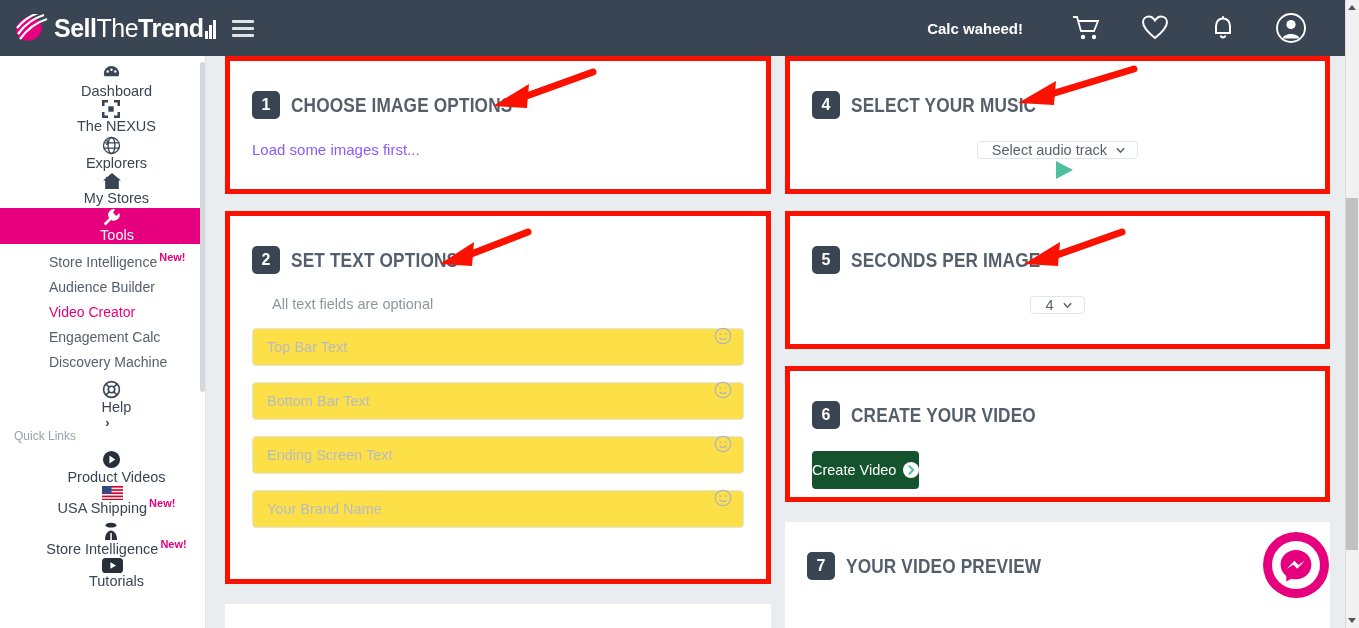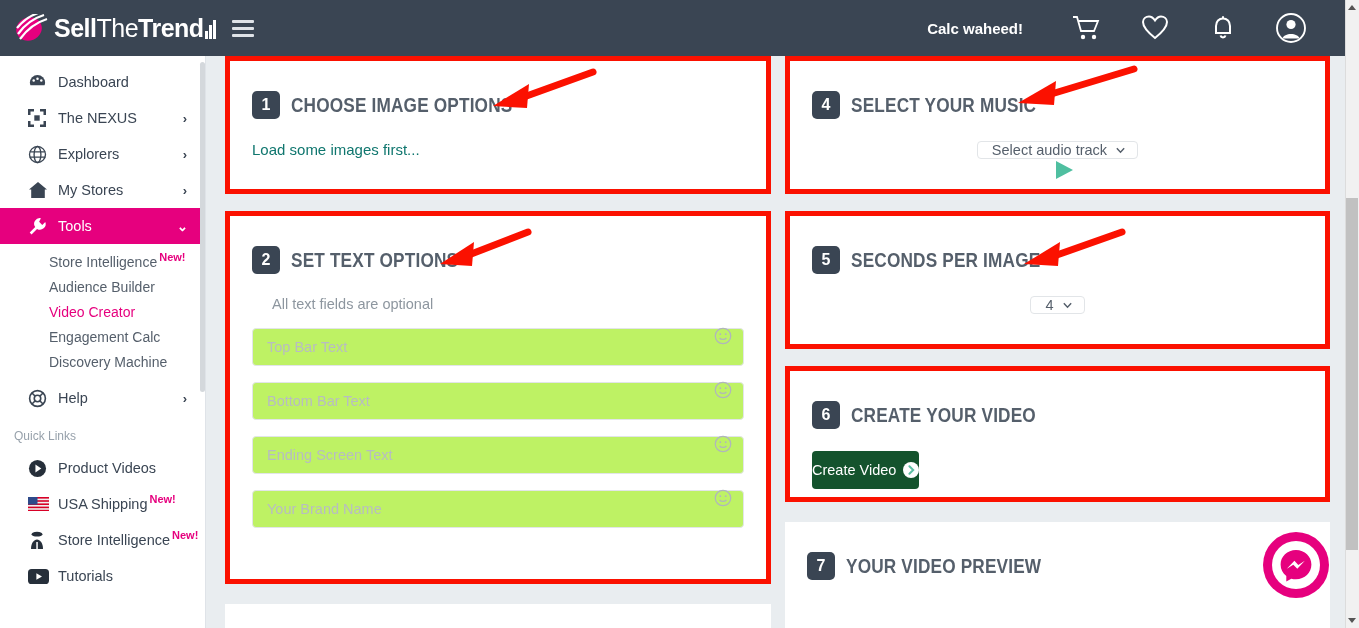--- a/index.html
+++ b/index.html
@@ -32,21 +32,21 @@
   .hicon { width: 68px; display: flex; align-items: center; justify-content: center; cursor: pointer; }
 
   
   .sidebar {
     position: absolute; top: 56px; left: 0; width: 206px; height: 572px;
     background: #ffffff; overflow: hidden; z-index: 20;
     border-right: 1px solid #dfe3e8;
   }
   .nav-item {
     display: flex; align-items: center; height: 36px; padding-left: 28px;
-    color: #3a4553; font-size: 14.5px; cursor: pointer; position: relative;
+    color: #3a4553; font-size: 14.5px; cursor: pointer; position: relative; flex-direction: column;
   }
   .nav-item .ico { width: 30px; display: flex; align-items: center; justify-content: flex-start; flex: 0 0 auto; }
   .nav-item .lbl { flex: 1; }
   .nav-item .chev { color: #3a4553; font-size: 13px; padding-right: 18px; font-weight: bold; }
   .nav-item.active { background: #e6007e; color: #fff; width: 206px; }
   .nav-item.active .chev { color: #fff; }
 
   .sub-item {
     display: block; padding-left: 49px; height: 25px; line-height: 25px;
     font-size: 14px; color: #555f6b; cursor: pointer; position: relative;
@@ -77,27 +77,27 @@
     width: 28px; height: 28px; background: #3a4553; color: #fff;
     border-radius: 5px; font-size: 16px; font-weight: bold;
     display: flex; align-items: center; justify-content: center; flex: 0 0 auto;
   }
   .ptitle {
     margin-left: 11px; font-size: 21px; color: #555f6b;
     font-weight: bold; letter-spacing: 0.2px;
     transform: scaleX(0.82); transform-origin: left center; white-space: nowrap;
   }
 
-  .note { padding: 22px 0 0 22px; font-size: 15px; color: #0f766e; }
+  .note { padding: 22px 0 0 22px; font-size: 15px; color: #8b5cf6; }
   .note2 { padding: 22px 8px 0 22px; font-size: 14.5px; color: #8d969f; margin-left: 20px; }
 
   .field-wrap { padding: 16px 22px 0 22px; position: relative; }
   .txtfield {
     width: 100%; height: 38px; border: 1px solid #e2e5e8; border-radius: 4px;
-    background: #bef264; padding: 0 40px 0 14px; font-size: 14.5px;
+    background: #fde047; padding: 0 40px 0 14px; font-size: 14.5px;
     color: #555f6b; font-family: "Liberation Sans", sans-serif; outline: none;
   }
   .txtfield::placeholder { color: #b7bcc2; }
   .emoji-btn {
     position: absolute; right: 34px; top: 50%; margin-top: -3px;
     width: 18px; height: 18px; cursor: pointer; transform: translateY(-50%);
   }
 
   .sel-row { display: flex; align-items: center; padding: 22px 22px 0 22px; flex-direction: column; }
   .selbox {

